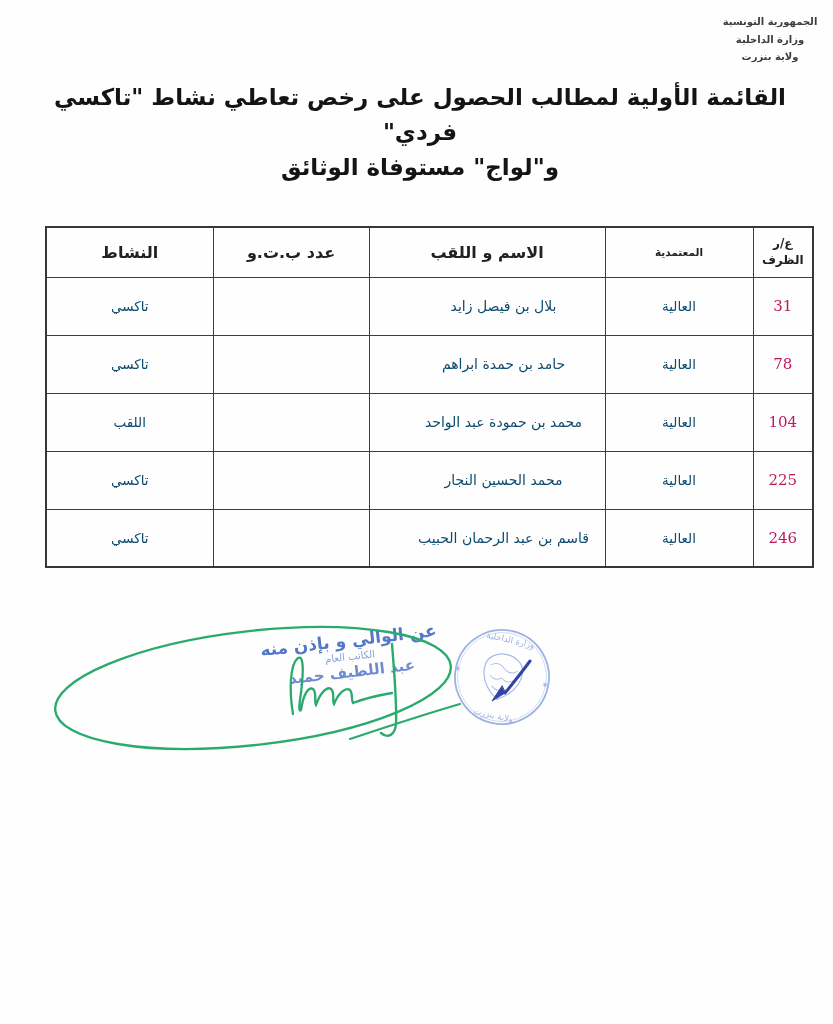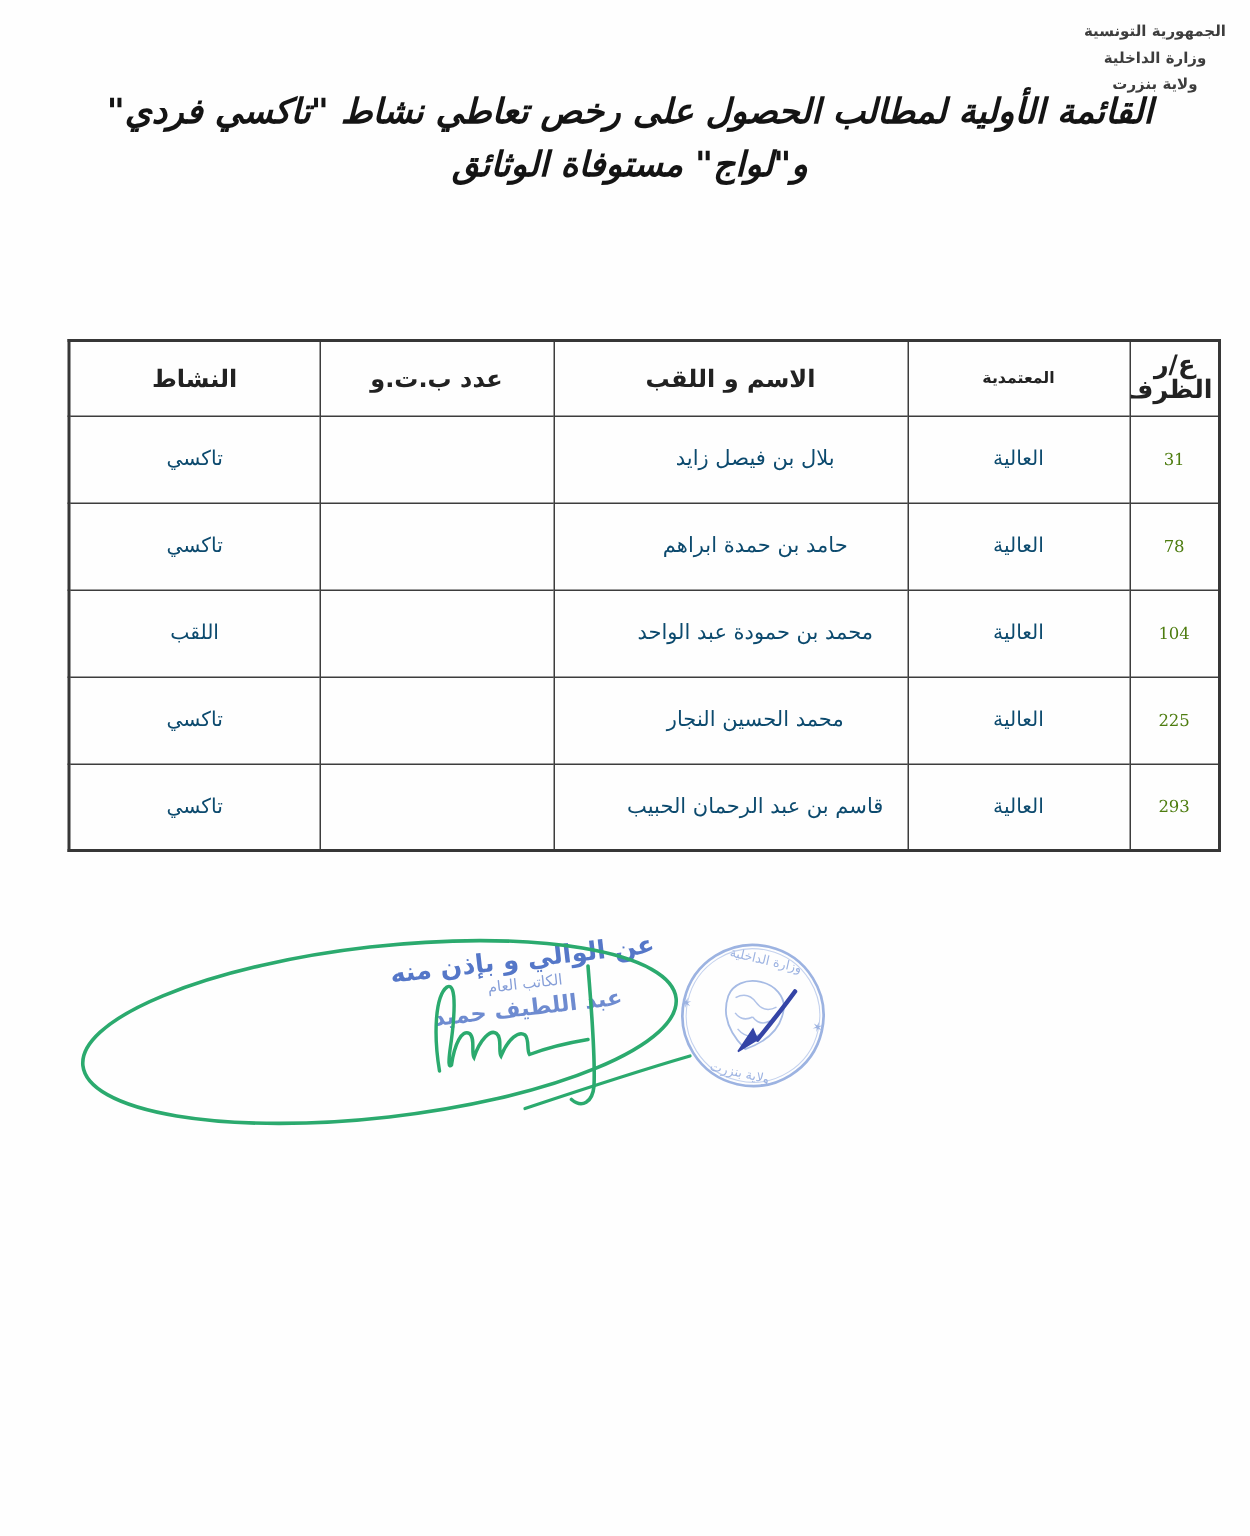--- a/index.html
+++ b/index.html
@@ -16,51 +16,50 @@
     top: 13px; left: 693px; width: 154px;
     text-align: center;
     direction: rtl;
     font-size: 10px;
     font-weight: bold;
     color: #3d3d3d;
     line-height: 17.5px;
   }
   .doc-title {
     position: absolute;
-    top: 58px; left: 25px; width: 790px;
+    top: 80px; left: 25px; width: 790px;
     text-align: center;
     direction: rtl;
     font-weight: bold;
     font-size: 23px;
     line-height: 35px;
     color: #141414;
     letter-spacing: 0.5px;
-    font-style: italic;
   }
   table.apps {
     position: absolute;
     top: 226px; left: 45px;
     width: 767px;
     border-collapse: collapse;
     direction: rtl;
     table-layout: fixed;
     border: 2px solid #373737;
   }
   .apps th, .apps td {
     border: 1px solid #3d3d3d;
     text-align: center;
     vertical-align: middle;
     padding: 0 4px;
     overflow: hidden;
   }
   .apps thead th { height: 50px; font-size: 16px; font-weight: bold; color: #222; }
   .apps thead th.h-delegation { font-size: 10.5px; }
-  .apps thead th.h-ref { font-size: 17px; line-height: 17px; }
+  .apps thead th.h-ref { font-size: 12px; line-height: 17px; }
   .apps tbody td { height: 58px; font-size: 13.5px; color: #0c4a6e; }
-  .apps tbody td.c-ref { font-family: "DejaVu Serif", serif; font-size: 11px; color: #4d7c0f; }
+  .apps tbody td.c-ref { font-family: "DejaVu Serif", serif; font-size: 15px; color: #be185d; }
   .apps tbody td.c-name { font-size: 14px; padding-left: 37px; }
 
   .signature-area {
     position: absolute;
     left: 40px; top: 598px;
     width: 545px; height: 190px;
   }
   .seal-svg { position: absolute; left: 402px; top: 18px; z-index: 1; }
   .stamp-text {
     position: absolute;
@@ -133,21 +132,21 @@
       <td>اللقب</td>
     </tr>
     <tr>
       <td class="c-ref">225</td>
       <td>العالية</td>
       <td class="c-name">محمد الحسين النجار</td>
       <td></td>
       <td>تاكسي</td>
     </tr>
     <tr>
-      <td class="c-ref">293</td>
+      <td class="c-ref">246</td>
       <td>العالية</td>
       <td class="c-name">قاسم بن عبد الرحمان الحبيب</td>
       <td></td>
       <td>تاكسي</td>
     </tr>
   </tbody>
 </table>
 
 <div class="signature-area">
 

